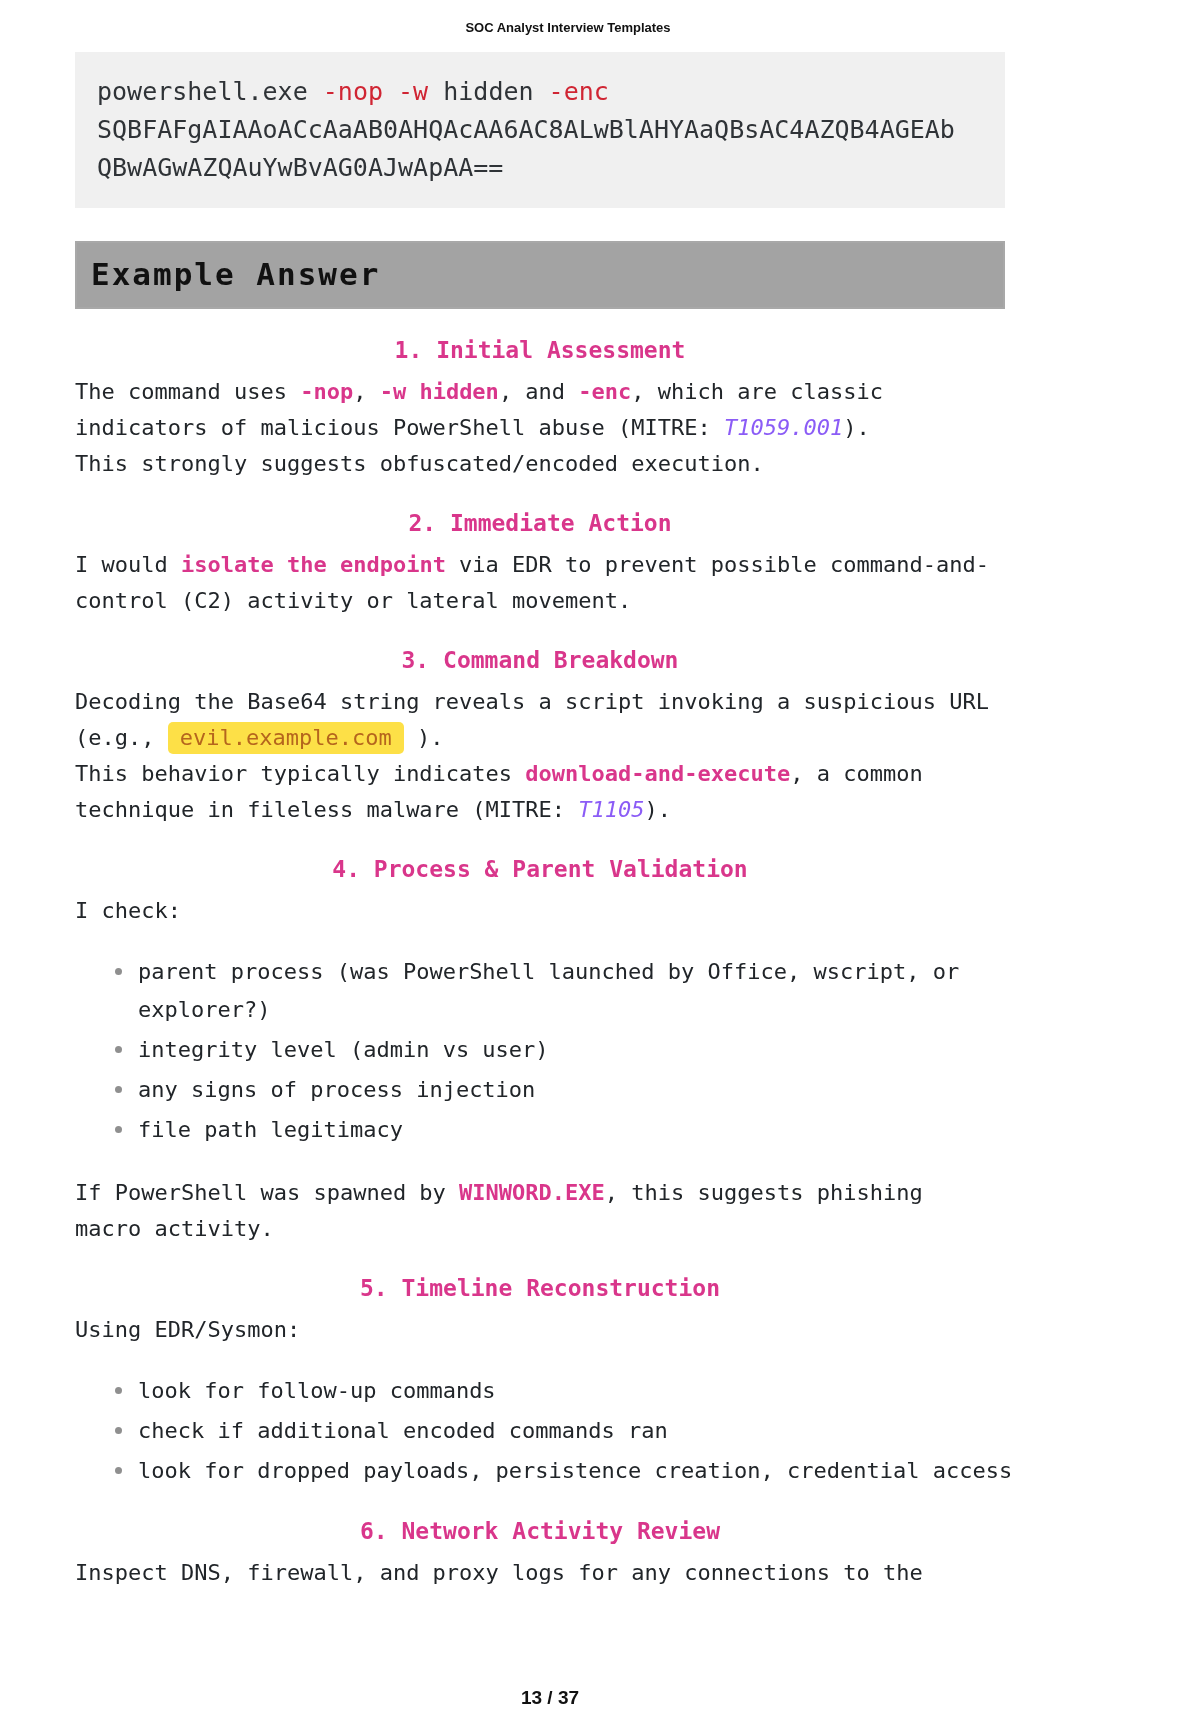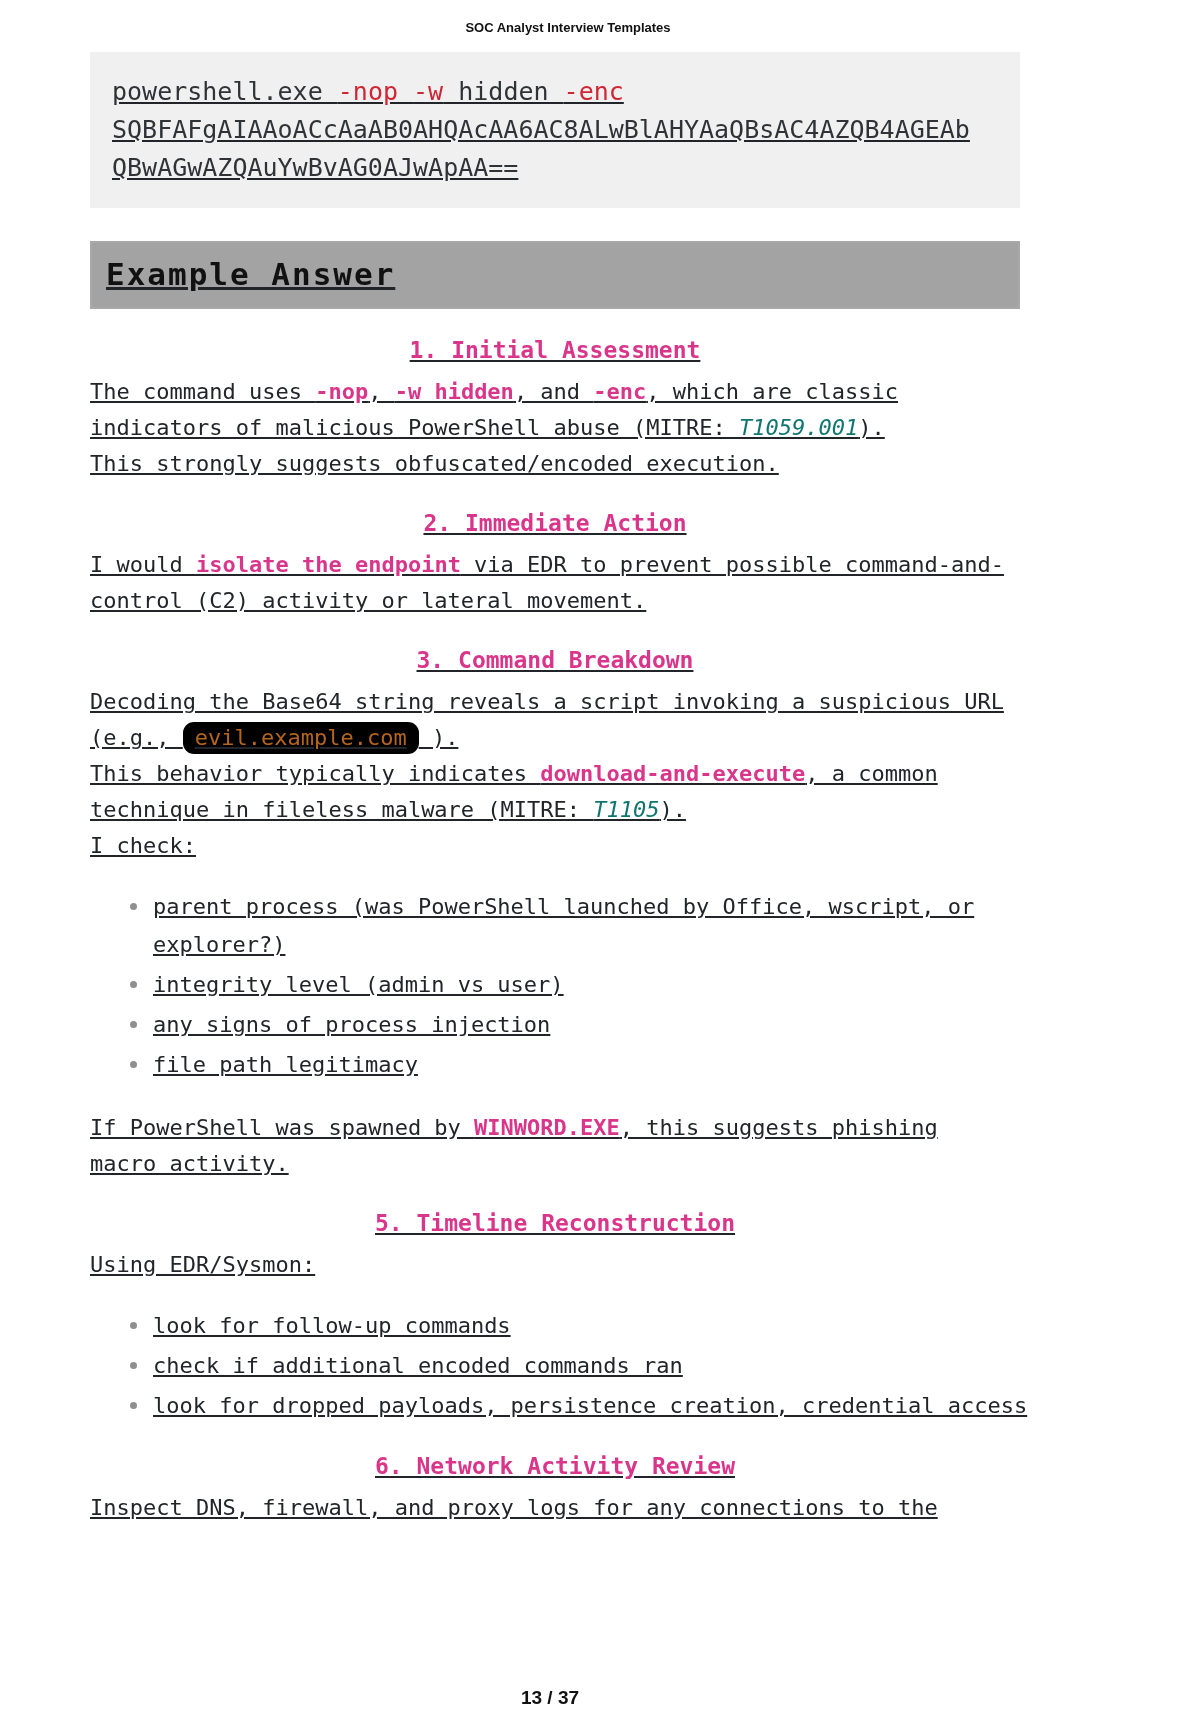--- a/index.html
+++ b/index.html
@@ -15,24 +15,23 @@
   .doc-header {
     padding-top: 20px;
     text-align: center;
     font-family: "Liberation Sans", sans-serif;
     font-weight: bold;
     font-size: 13px;
     color: #111111;
   }
   .content {
     position: absolute;
-    left: 90px;
+    left: 75px;
     top: 35px;
     width: 930px;
-    text-decoration: underline;
   }
   .code-block {
     margin-top: 17px;
     background: #f0f0f0;
     padding: 21px 22px;
     font-size: 25px;
     line-height: 38px;
     white-space: pre;
     color: #2f3337;
   }
@@ -83,26 +82,26 @@
     left: 40px;
     top: 15px;
     width: 7px;
     height: 7px;
     border-radius: 50%;
     background: #8f8f8f;
   }
   .seg-plain { }
   .seg-red { color: #d02533; }
   .seg-pink { color: #d9368b; font-weight: bold; }
-  .seg-pinkitalic { color: #0f766e; font-style: italic; }
+  .seg-pinkitalic { color: #8b5cf6; font-style: italic; }
   .seg-chip {
-    background: #000000;
+    background: #fde047;
     color: #b5651d;
     padding: 3px 12px 4px 12px;
-    border-radius: 11px;
+    border-radius: 5px;
   }
   .doc-footer {
     position: absolute;
     left: 85px;
     bottom: 14px;
     width: 930px;
     text-align: center;
     font-family: "Liberation Sans", sans-serif;
     font-weight: bold;
     font-size: 19px;
@@ -122,20 +121,21 @@
       <div class="example-title">Example Answer</div>
     </div>
 
     <div id="sections">
         <h3 class="section-heading">1. Initial Assessment</h3>
         <p class="para"><span class="seg-plain">The command uses </span><span class="seg-pink">-nop</span><span class="seg-plain">, </span><span class="seg-pink">-w hidden</span><span class="seg-plain">, and </span><span class="seg-pink">-enc</span><span class="seg-plain">, which are classic</span><br><span class="seg-plain">indicators of malicious PowerShell abuse (MITRE: </span><span class="seg-pinkitalic">T1059.001</span><span class="seg-plain">).</span><br><span class="seg-plain">This strongly suggests obfuscated/encoded execution.</span></p>
         <h3 class="section-heading">2. Immediate Action</h3>
         <p class="para"><span class="seg-plain">I would </span><span class="seg-pink">isolate the endpoint</span><span class="seg-plain"> via EDR to prevent possible command-and-</span><br><span class="seg-plain">control (C2) activity or lateral movement.</span></p>
         <h3 class="section-heading">3. Command Breakdown</h3>
         <p class="para"><span class="seg-plain">Decoding the Base64 string reveals a script invoking a suspicious URL</span><br><span class="seg-plain">(e.g., </span><span class="seg-chip">evil.example.com</span><span class="seg-plain"> ).</span><br><span class="seg-plain">This behavior typically indicates </span><span class="seg-pink">download-and-execute</span><span class="seg-plain">, a common</span><br><span class="seg-plain">technique in fileless malware (MITRE: </span><span class="seg-pinkitalic">T1105</span><span class="seg-plain">).</span></p>
+        <h3 class="section-heading">4. Process &amp; Parent Validation</h3>
         <p class="para"><span class="seg-plain">I check:</span></p>
         <ul class="blist">
           <li><span class="seg-plain">parent process (was PowerShell launched by Office, wscript, or</span><br><span class="seg-plain">explorer?)</span></li>
           <li><span class="seg-plain">integrity level (admin vs user)</span></li>
           <li><span class="seg-plain">any signs of process injection</span></li>
           <li><span class="seg-plain">file path legitimacy</span></li>
         </ul>
         <p class="para"><span class="seg-plain">If PowerShell was spawned by </span><span class="seg-pink">WINWORD.EXE</span><span class="seg-plain">, this suggests phishing</span><br><span class="seg-plain">macro activity.</span></p>
         <h3 class="section-heading">5. Timeline Reconstruction</h3>
         <p class="para"><span class="seg-plain">Using EDR/Sysmon:</span></p>

